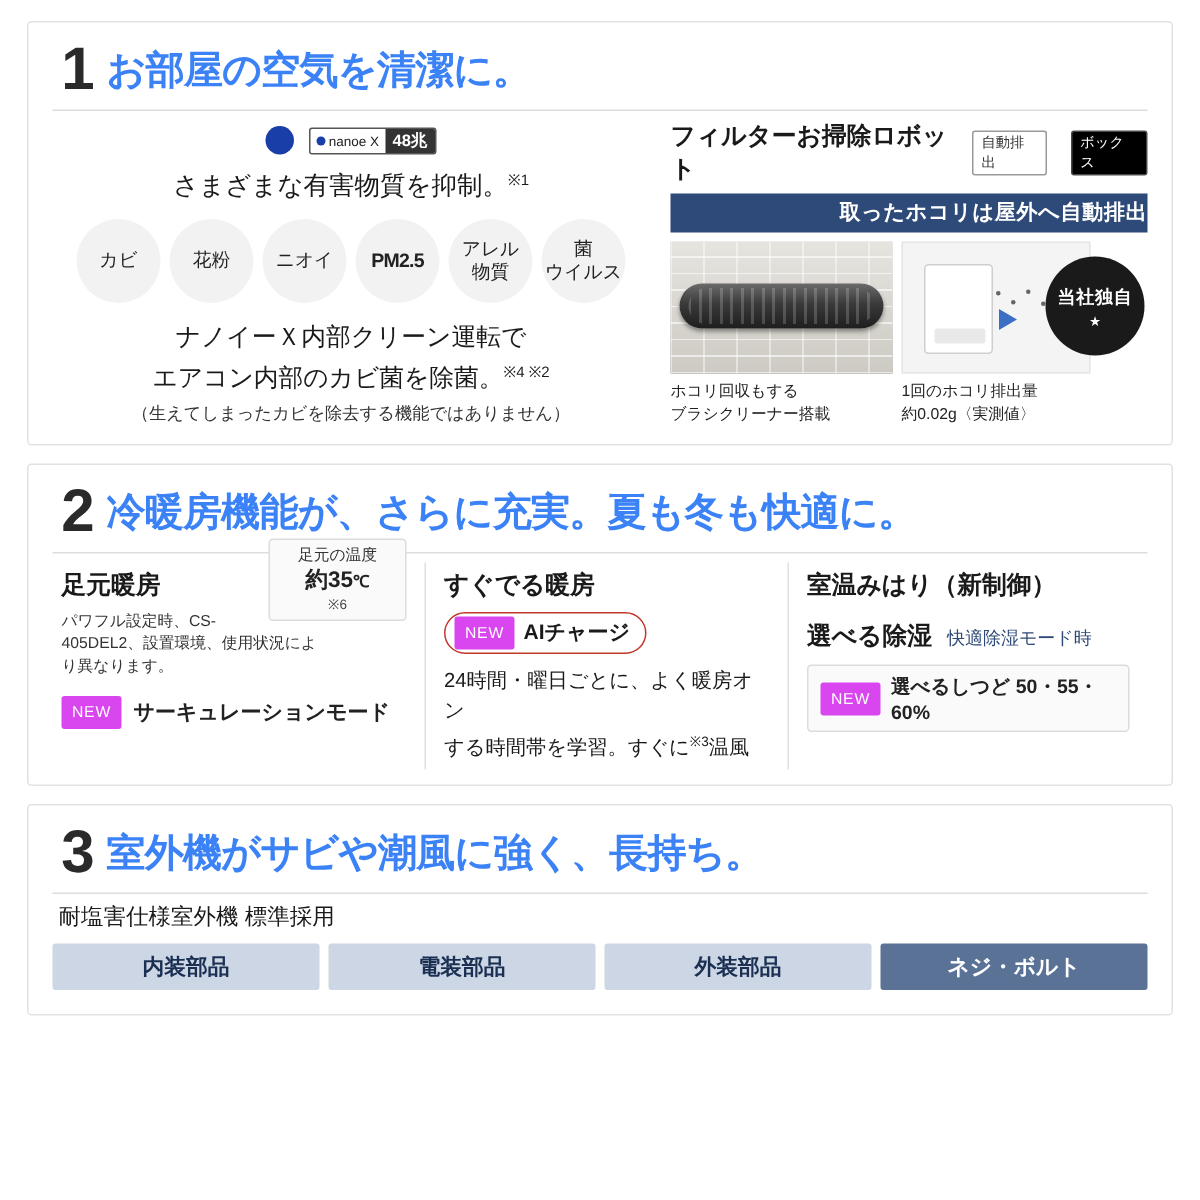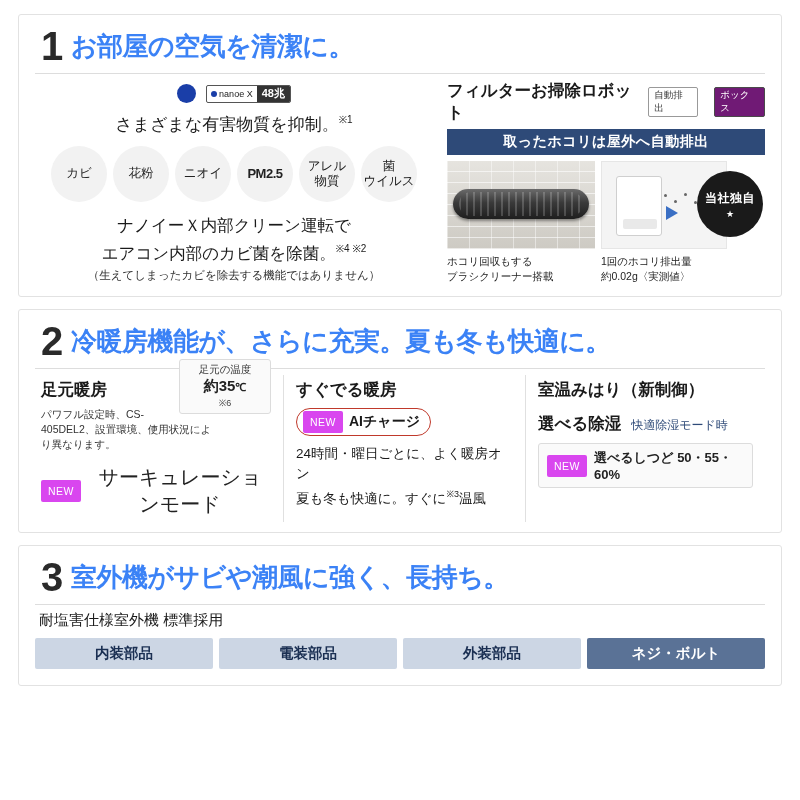--- a/index.html
+++ b/index.html
@@ -47,23 +47,23 @@
 
   .s1-note { margin-top: 12px; font-size: 16.5px; line-height: 23px; color: #1a1a1a; }
   .s1-note sup { font-size: 10px; }
   .s1-note2 { font-size: 11.5px; color: #333; margin-top: 4px; }
 
   .s1-right { flex: 1; }
   .robot-title-row { display: flex; align-items: center; justify-content: space-between; }
   .robot-title { font-size: 16.5px; font-weight: 700; color: #1a1a1a; }
   .tags { display: flex; gap: 16px; }
   .tag { font-size: 9.5px; border: 1px solid #999; color: #333; padding: 1px 5px; border-radius: 2px; background: #fff; }
-  .tag.dark { background: #701a75; color: #fff; border-color: #4a4a4a; }
-
-  .bluebar { background: #2e4a78; color: #fff; font-size: 14px; font-weight: 700; text-align: center; padding: 4px 0; margin-top: 5px; letter-spacing: 0.5px; }
+  .tag.dark { background: #000000; color: #fff; border-color: #4a4a4a; }
+
+  .bluebar { background: #2e4a78; color: #fff; font-size: 14px; font-weight: 700; text-align: right; padding: 4px 0; margin-top: 5px; letter-spacing: 0.5px; }
 
   .photos { display: flex; gap: 6px; margin-top: 6px; position: relative; }
   .photo { position: relative; overflow: hidden; }
   .photo.left { width: 148px; height: 88px; background: linear-gradient(180deg,#cfcfcb 0%, #b9b7b0 55%, #8d8b84 100%); }
   .brickwall { position:absolute; inset:0; background:
       repeating-linear-gradient(0deg, rgba(255,255,255,.6) 0 1px, transparent 1px 11px),
       repeating-linear-gradient(90deg, rgba(255,255,255,.45) 0 1px, transparent 1px 22px),
       linear-gradient(180deg,#e6e4df,#cdcac3); }
   .duct { position:absolute; left:6px; right:6px; top:28px; height:30px; border-radius: 15px;
           background: linear-gradient(180deg,#6b6b6b,#3a3a3a 45%,#1e1e1e); box-shadow: 0 2px 3px rgba(0,0,0,.4);}
@@ -101,21 +101,21 @@
   .temp-box { float: right; width: 92px; text-align: center; border: 1px solid #dcdcdc; background: #fafafa; border-radius: 3px; padding: 3px 2px 4px; margin: -20px 0 0 0; }
   .temp-box .l { font-size: 10.5px; color: #333; }
   .temp-box .v { font-size: 15px; font-weight: 700; }
   .temp-box .v small { font-size: 11px; }
   .temp-box .n { font-size: 9px; color: #444; }
 
   .newtag { display:inline-block; background:#d946ef; color:#fff; font-size:10.5px; font-weight:400; padding:5px 7px; border-radius:2px; letter-spacing:0.5px; }
   .circ-new { display:inline-flex; align-items:center; gap:6px; border:1.5px solid #c0392b; border-radius:14px; padding:2px 10px 2px 6px; margin-top:7px; }
   .circ-new .lbl { font-size:14px; font-weight:700; color:#1a1a1a; }
   .circle-row { display:flex; align-items:center; gap:8px; margin-top: 12px; }
-  .circle-row .txt { font-size: 20px; font-weight: 400; text-align: center; }
+  .circle-row .txt { font-size: 14px; font-weight: 700; text-align: center; }
 
   .boxline { border: 1px solid #dcdcdc; background:#fafafa; border-radius: 3px; padding: 5px 8px; margin-top: 8px; display:flex; align-items:center; gap:7px; }
   .boxline .t { font-size: 13px; font-weight: 700; }
   .sub-blue { font-size: 12px; color: #2e4a78; }
   .row-flex { display:flex; align-items:baseline; gap: 10px; margin-top: 12px; }
 
   
   .s3-body { padding: 4px 16px 16px 16px; }
   .s3-lead { font-size: 15px; color: #1a1a1a; margin: 2px 0 8px 4px; }
   .parts { display: flex; gap: 6px; }
@@ -238,21 +238,21 @@
       </div>
 
       <div class="col b">
         <div class="h3">すぐでる暖房</div>
         <div class="circ-new">
           <span class="newtag">NEW</span>
           <span class="lbl">AIチャージ</span>
         </div>
         <div class="bodytext">
           <div>24時間・曜日ごとに、よく暖房オン</div>
-          <div><span>夏も冬も快適に。すぐに</span><sup>※3</sup><span>温風</span></div>
+          <div><span>する時間帯を学習。すぐに</span><sup>※3</sup><span>温風</span></div>
         </div>
       </div>
 
       <div class="col c">
         <div class="h3">室温みはり（新制御）</div>
         <div class="row-flex">
           <span class="h3">選べる除湿</span>
           <span class="sub-blue">快適除湿モード時</span>
         </div>
         <div class="boxline">

